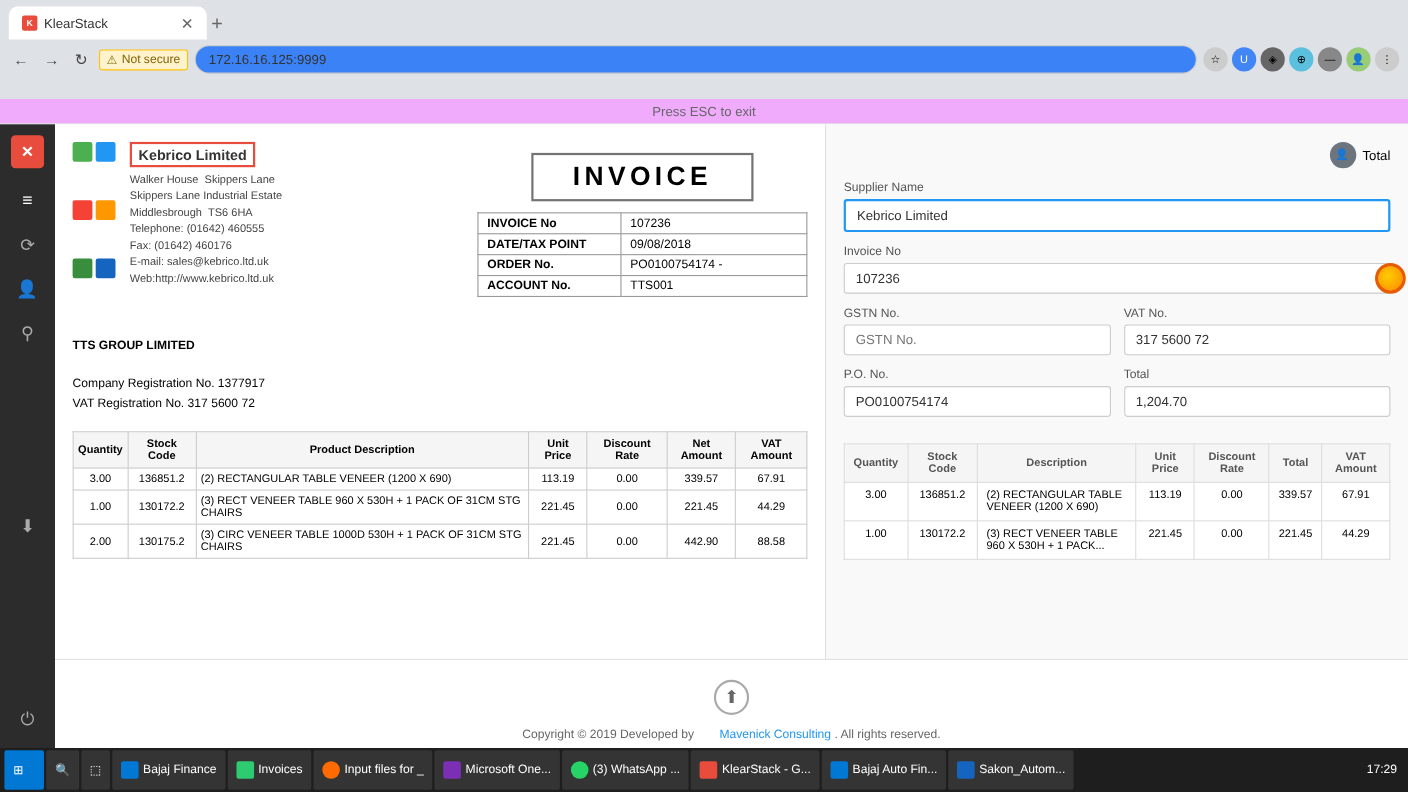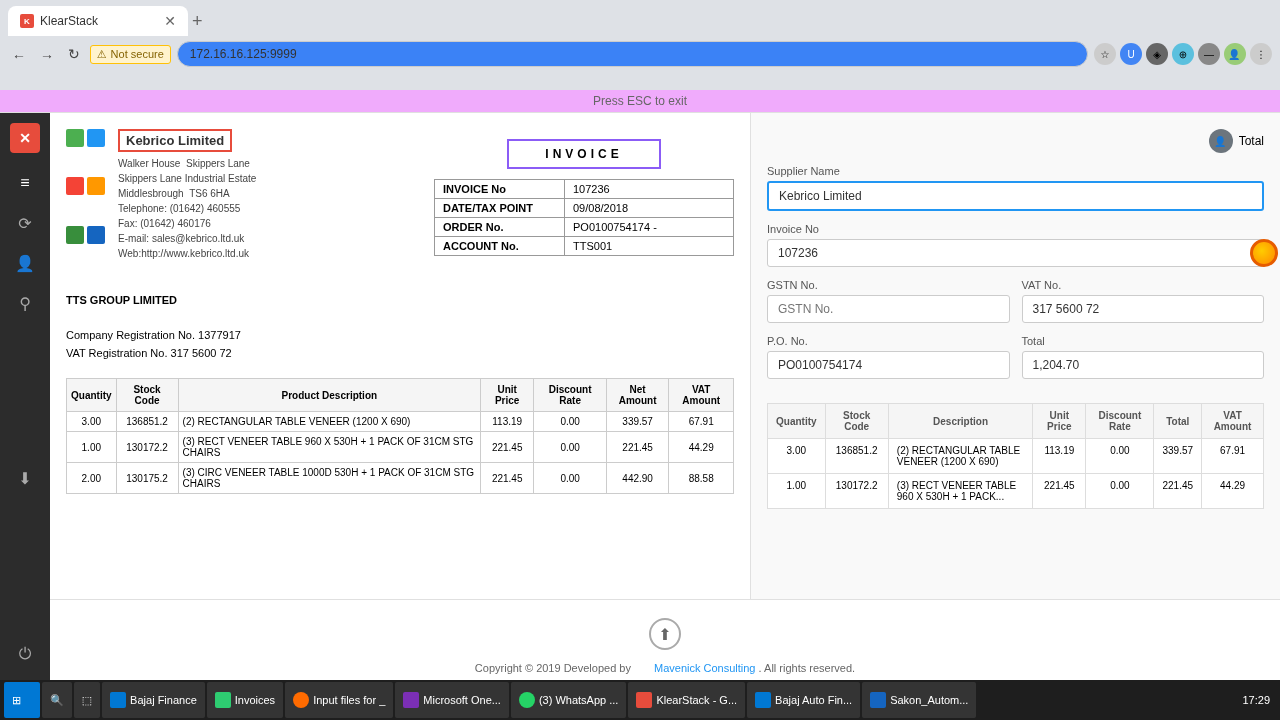--- a/index.html
+++ b/index.html
@@ -139,23 +139,23 @@
       display: inline-block;
       margin-bottom: 4px;
     }
     .company-address { font-size: 10px; color: #444; line-height: 1.5; }
 
     .invoice-title {
       text-align: center;
       margin: 10px 0;
     }
     .invoice-title-box {
-      border: 2px solid #8b5cf6;
+      border: 2px solid #737373;
       padding: 6px 36px;
-      font-size: 12px;
+      font-size: 24px;
       font-weight: bold;
       display: inline-block;
       letter-spacing: 4px;
     }
 
     .invoice-info-table {
       border-collapse: collapse;
       margin: 10px 0 16px auto;
       width: 300px;
     }

